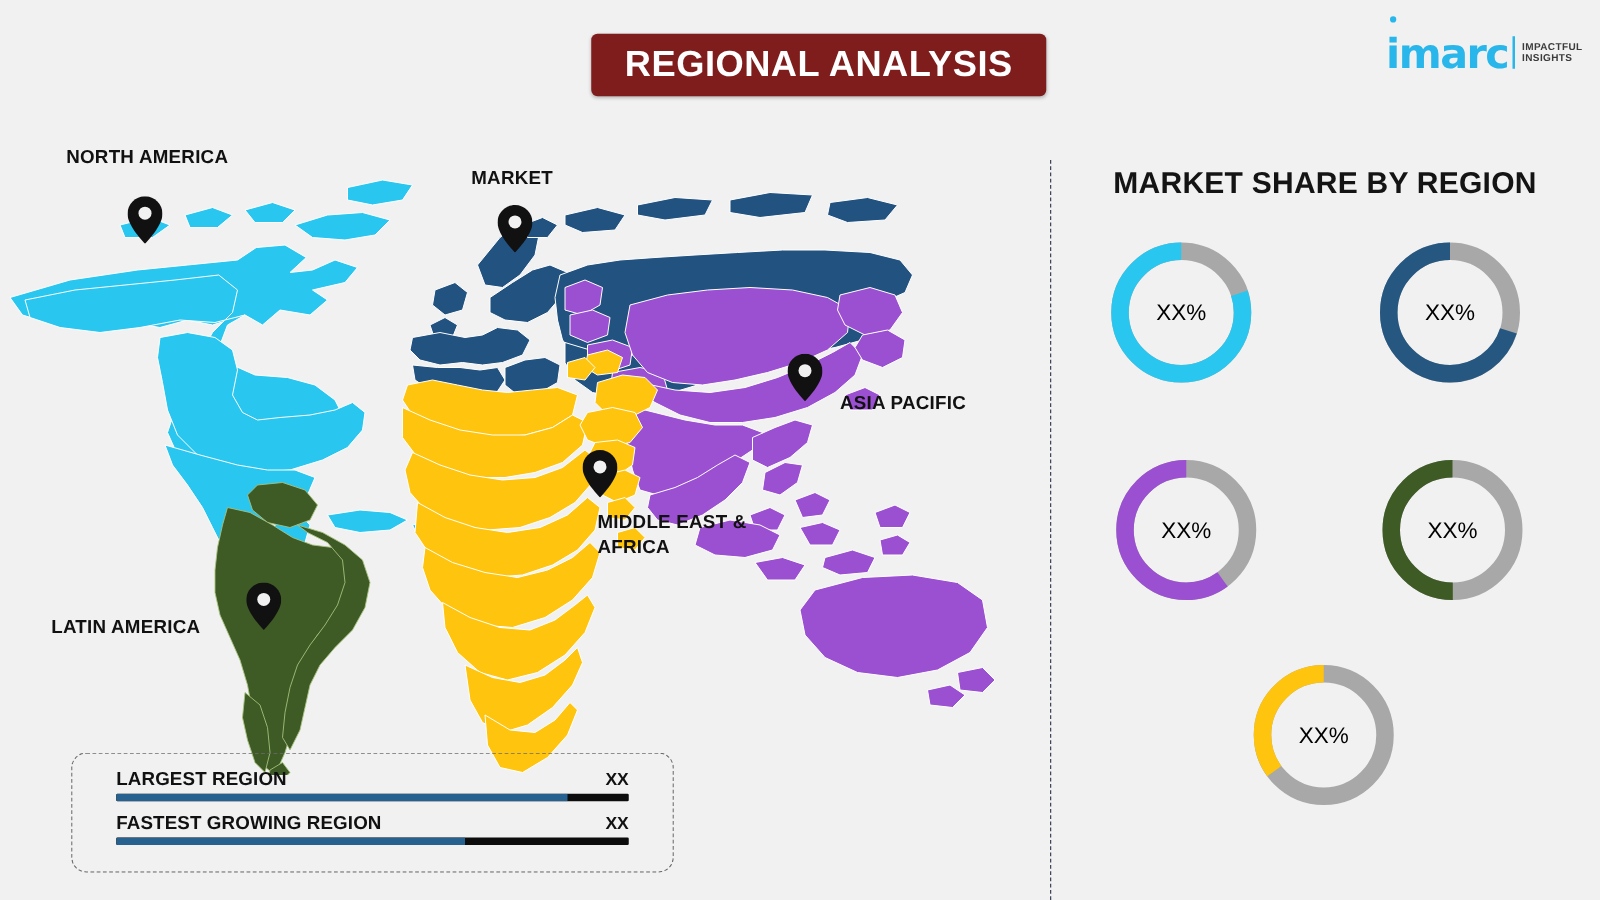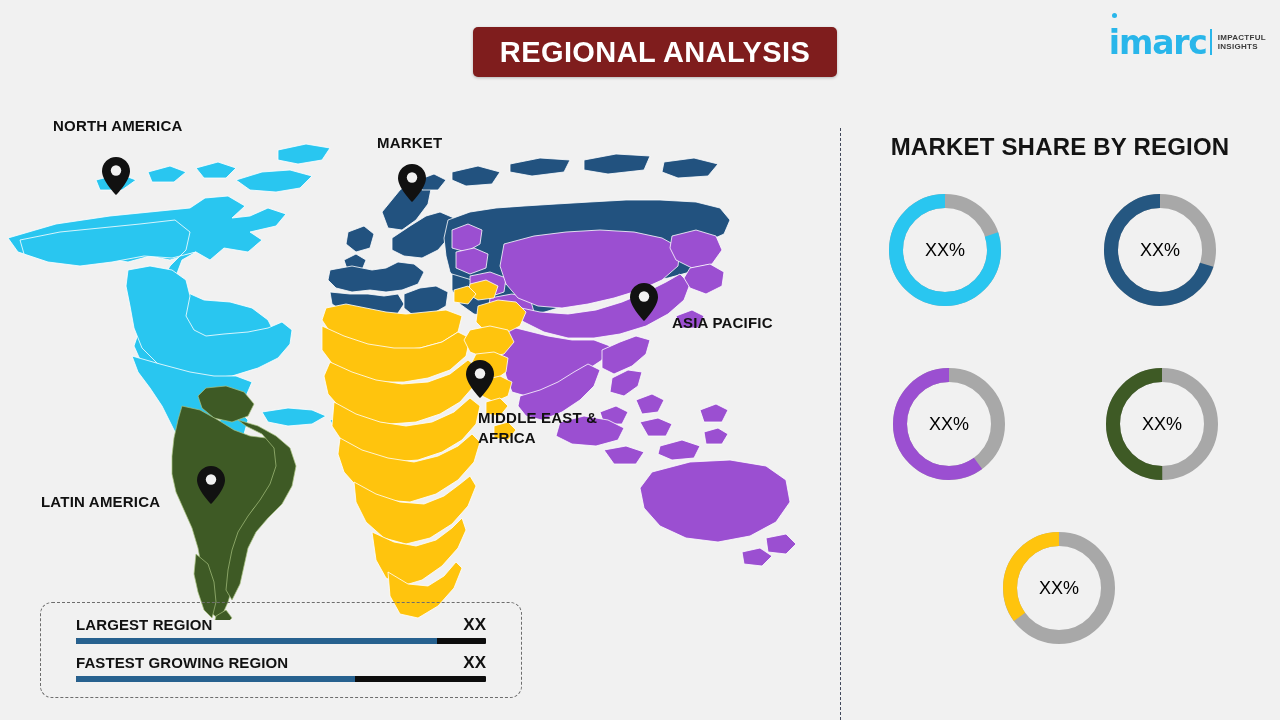--- a/index.html
+++ b/index.html
@@ -125,21 +125,21 @@
   .lbl-ap { left: 672px; top: 313px; }
   .lbl-me { left: 478px; top: 408px; white-space: normal; width: 160px; }
   .lbl-la { left: 41px;  top: 492px; }
 
   
   .pin { position: absolute; width: 28px; height: 38px; }
 
   
   .legend-box {
     position: absolute;
-    left: 40px;
+    left: 57px;
     top: 602px;
     width: 482px;
     height: 96px;
     border: 1px dashed #6d6d6d;
     border-radius: 12px;
     box-sizing: border-box;
     padding: 12px 35px 0 35px;
   }
   .legend-row { margin-bottom: 9px; }
   .legend-head {
@@ -148,21 +148,21 @@
     align-items: baseline;
     margin-bottom: 3px;
   }
   .legend-name {
     font-size: 15px;
     font-weight: bold;
     color: #111111;
     letter-spacing: 0.1px;
   }
   .legend-val {
-    font-size: 17px;
+    font-size: 14px;
     font-weight: bold;
     color: #111111;
     margin-left: 34px;
   }
   .legend-track {
     position: relative;
     width: 100%;
     height: 6px;
     background: #0d0d0d;
     border-radius: 1px;

